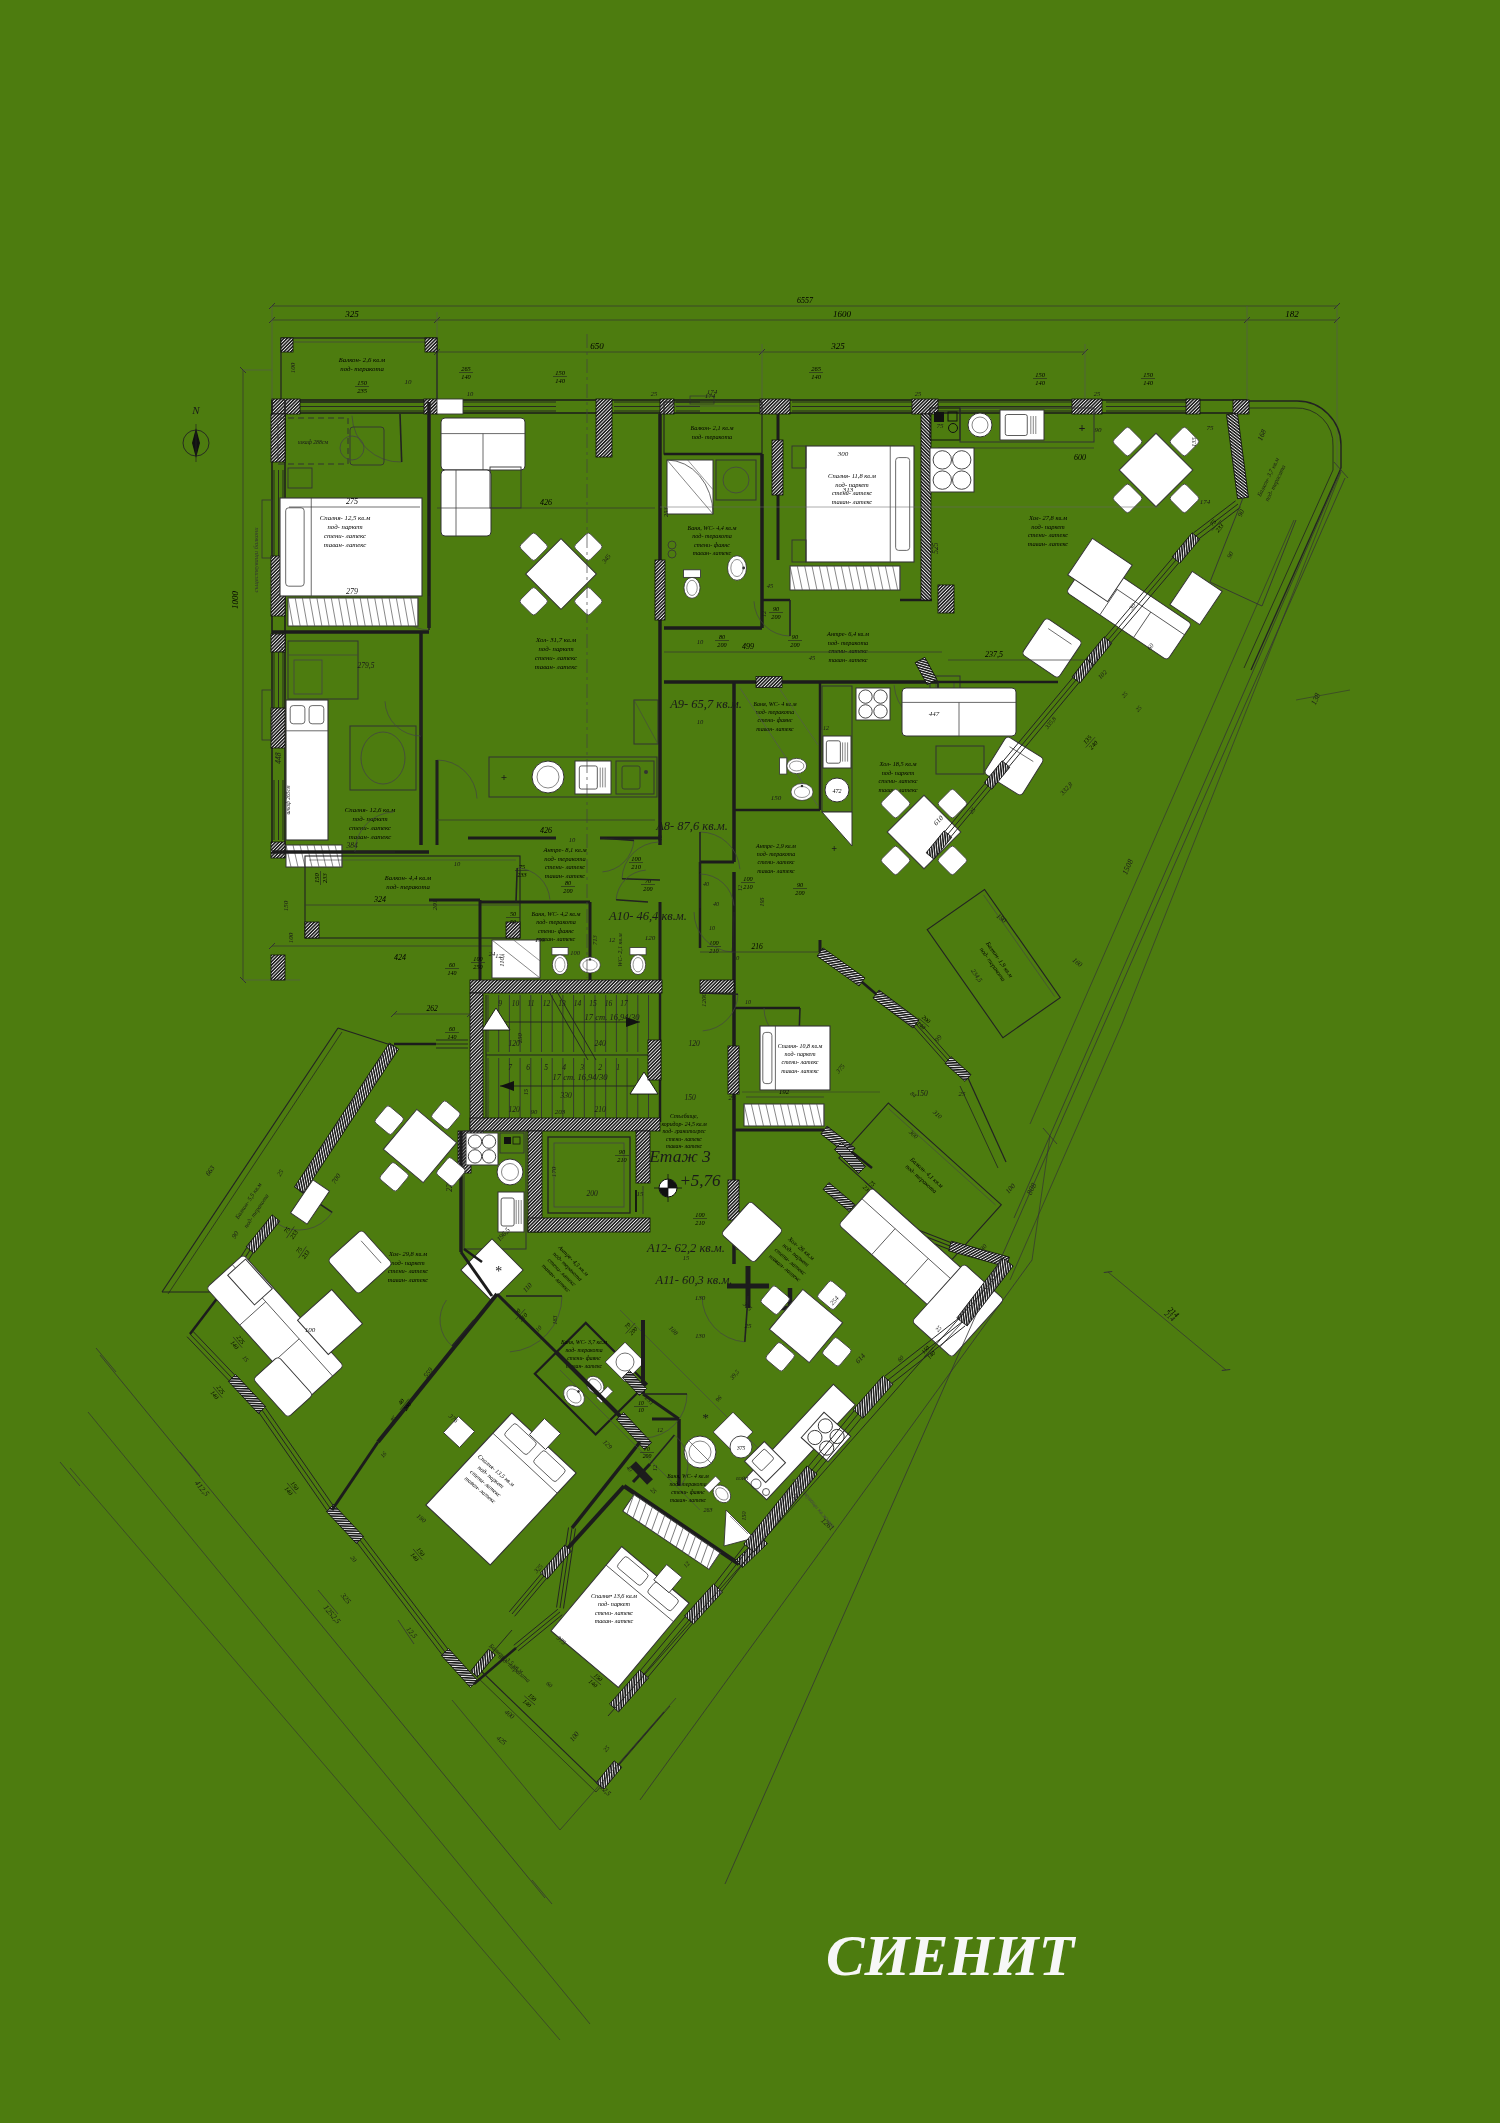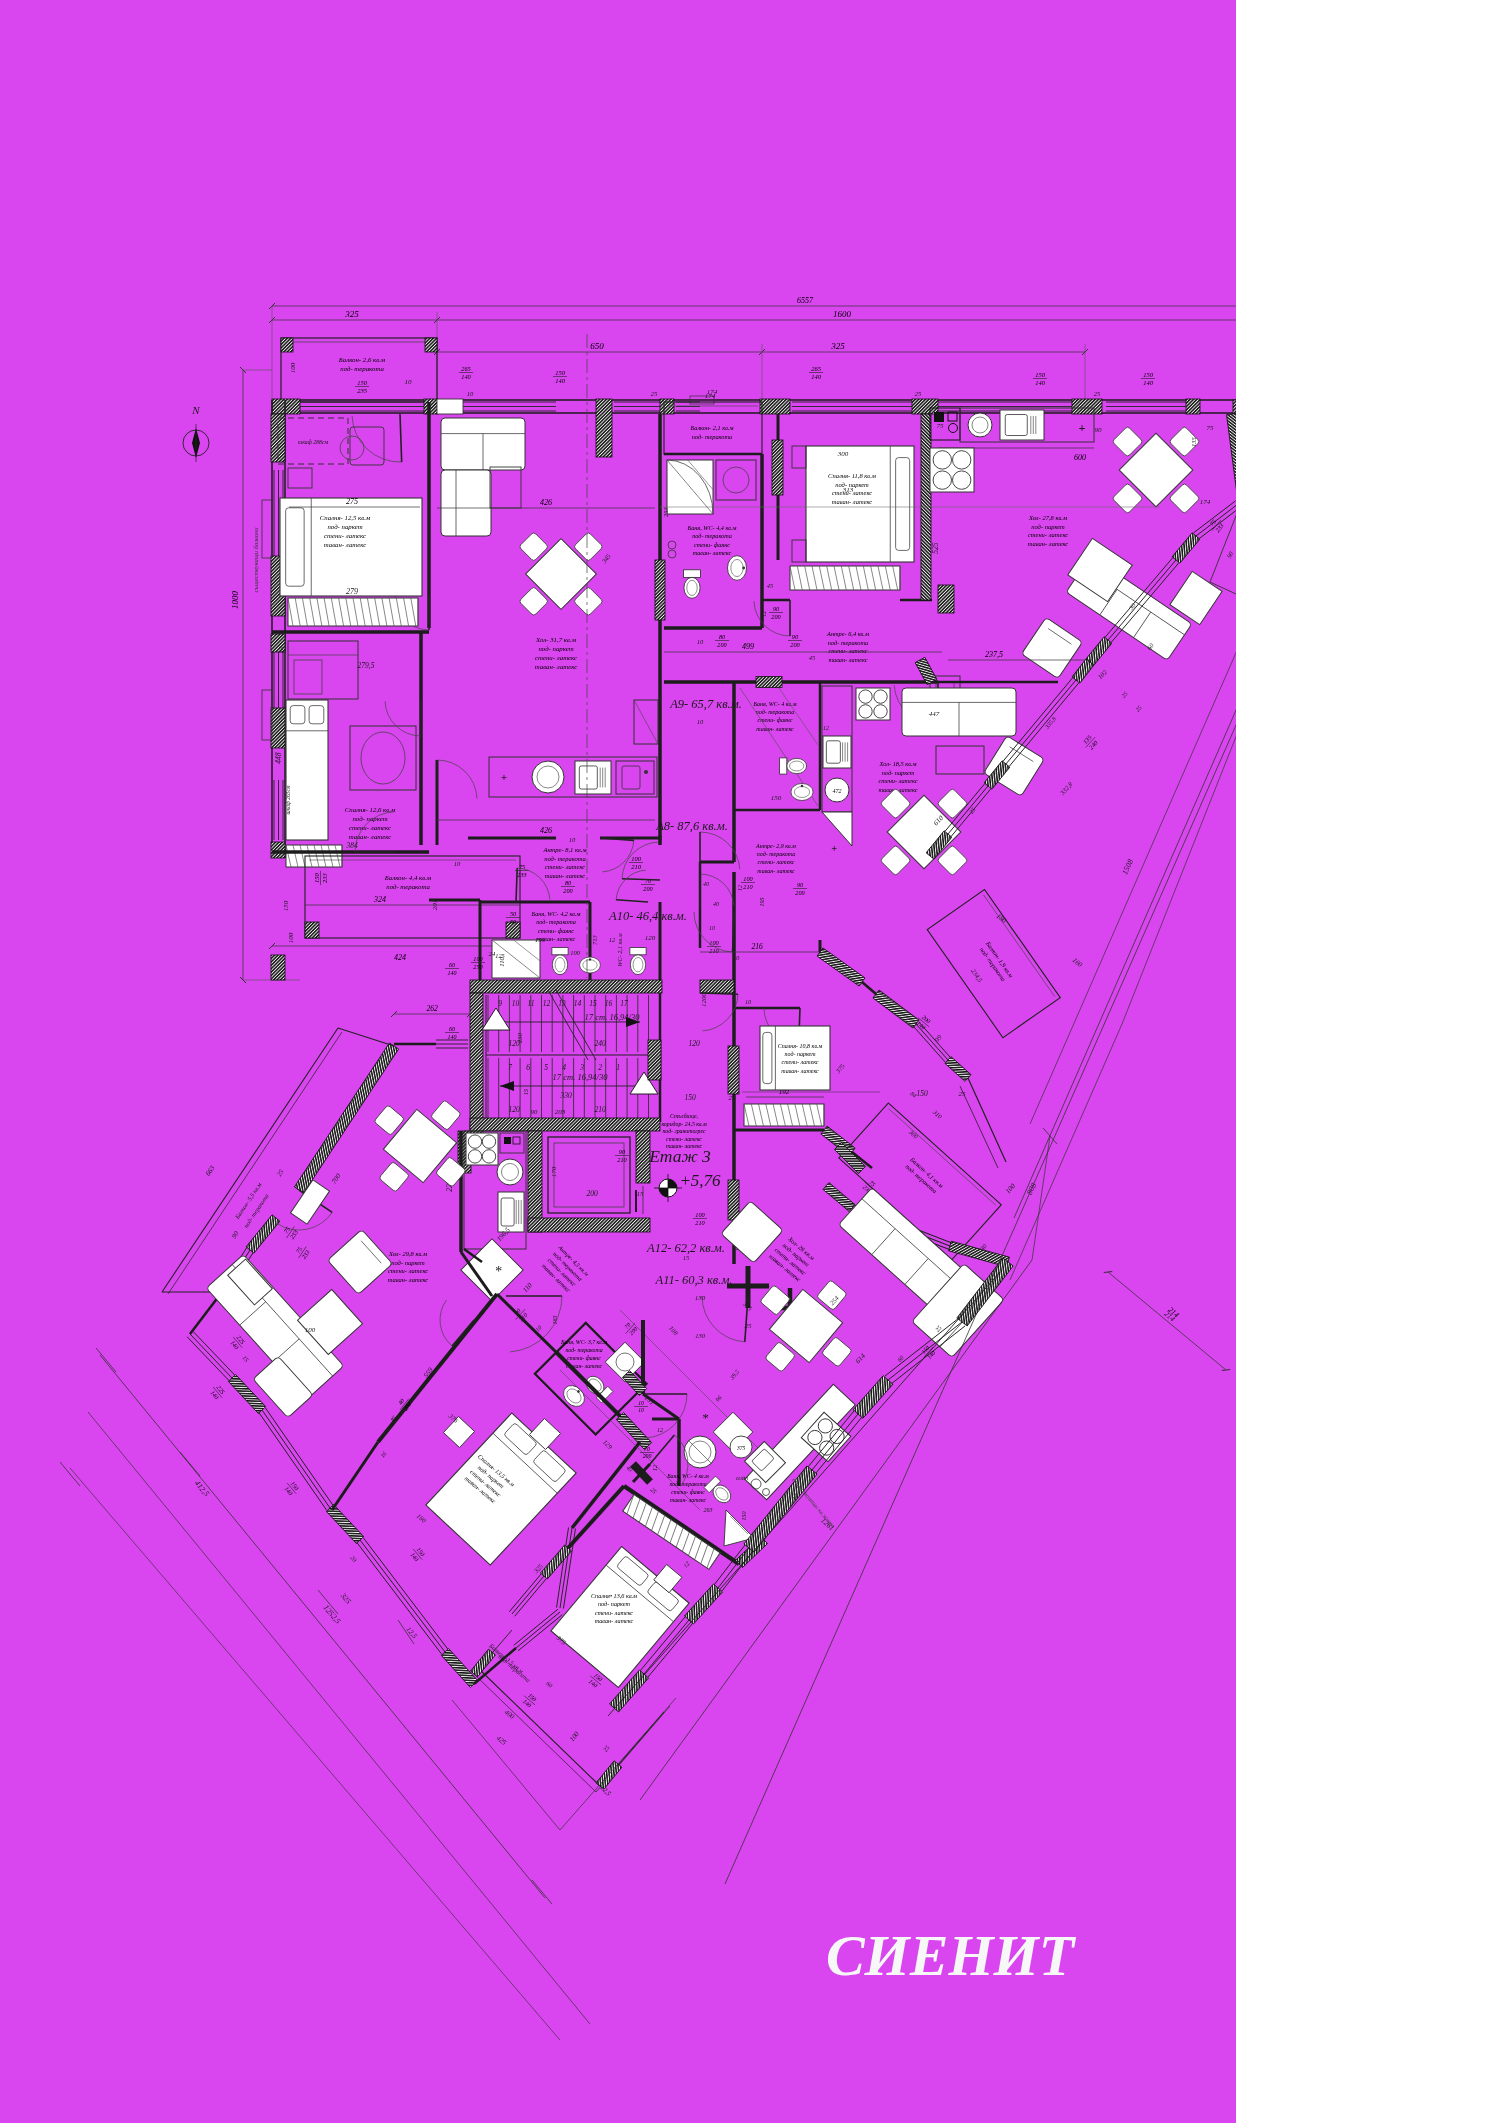--- a/index.html
+++ b/index.html
@@ -1,16 +1,16 @@
 <!DOCTYPE html>
 <html><head>
 <meta charset="utf-8">
 <style>
 html,body{margin:0;padding:0;background:#fff;}
-#page{width:1236px;height:2123px;position:relative;background:#d946ef;overflow:hidden;}
+#page{width:1500px;height:2123px;position:relative;background:#4d7c0f;overflow:hidden;}
 svg{position:absolute;top:0;left:0;}
 text{font-family:"Liberation Serif",serif;font-style:italic;}
 </style>
 </head>
 <body>
 
 <div id="page">
 <svg width="1500" height="2123" viewBox="0 0 1500 2123">
 <defs>
 <pattern id="hp" width="2.4" height="2.4" patternUnits="userSpaceOnUse" patternTransform="rotate(45)">

